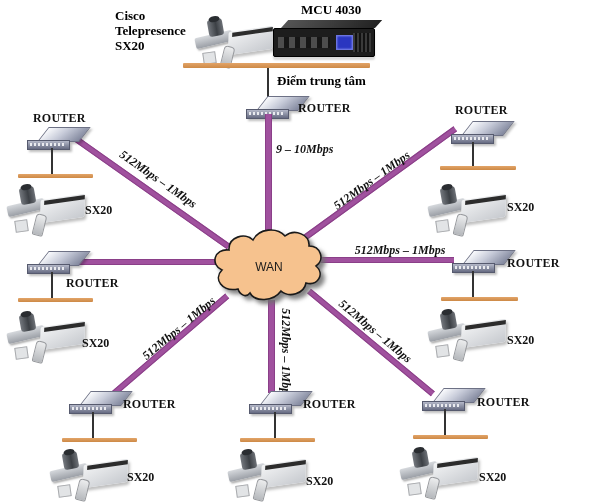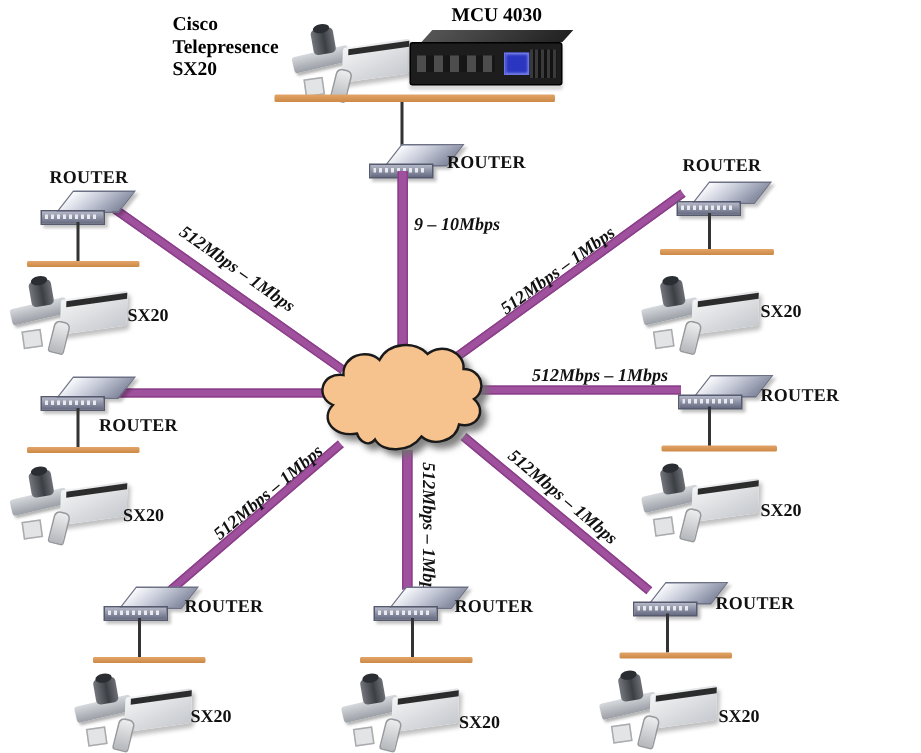--- a/index.html
+++ b/index.html
@@ -94,20 +94,21 @@
     <div class="mcu-top"></div>
     <div class="mcu-front">
       <span class="mcu-ports"></span>
       <span class="mcu-screen"></span>
       <span class="mcu-vents"></span>
     </div>
   </div>
 
   <div class="lanbar" style="left:183px;top:63px;width:187px;height:5px;"></div>
   <div class="stub" style="left:267px;top:68px;height:29px;"></div>
+  <div class="central-lbl">Điểm trung tâm</div>
 
   <div class="router" style="left:246px;top:96px;">
     <div class="r-top"></div>
       <div class="r-front"></div>
       <div class="r-ports"></div>
   </div>
   <div class="lbl lbl-router" style="left:298px;top:101px;">ROUTER</div>
 
   <div class="plink v" style="left:265px;top:114px;height:121px;"></div>
   <div class="lbl lbl-link" style="left:276px;top:142px;width:70px;text-align:left;">9 – 10Mbps</div>
@@ -128,20 +129,21 @@
 
   <div class="plink v" style="left:268px;top:300px;height:93px;"></div>
   <div class="lbl lbl-link" style="left:293px;top:306px;width:95px;transform:rotate(90deg);transform-origin:0 0;">512Mbps – 1Mbps</div>
 
   <div class="plink d" style="left:309px;top:288px;width:161px;transform:rotate(39.7deg);"></div>
   <div class="lbl lbl-link" style="left:320px;top:324px;transform:rotate(40deg);">512Mbps – 1Mbps</div>
 
   <svg class="cloud" width="120" height="84" viewBox="0 0 120 84">
     <path d="M30,64 C14,67 5,54 14,45 C2,40 6,23 21,25 C20,12 37,7 45,15 C51,3 69,2 77,11 C87,3 102,10 101,21 C113,21 117,35 108,41 C117,49 110,61 98,58 C96,69 81,73 73,66 C65,77 47,77 42,68 C38,73 32,70 30,64 Z" fill="#F6C28E" stroke="#1a1a1a" stroke-width="1.6"></path>
   </svg>
+  <div class="wan-lbl">WAN</div>
 
   <div class="lbl lbl-router" style="left:33px;top:111px;">ROUTER</div>
   <div class="router" style="left:27px;top:127px;">
     <div class="r-top"></div>
       <div class="r-front"></div>
       <div class="r-ports"></div>
   </div>
   <div class="stub" style="left:51px;top:148px;height:28px;"></div>
   <div class="lanbar" style="left:18px;top:174px;width:75px;"></div>
   <div class="sx20" style="left:7px;top:182px;">

